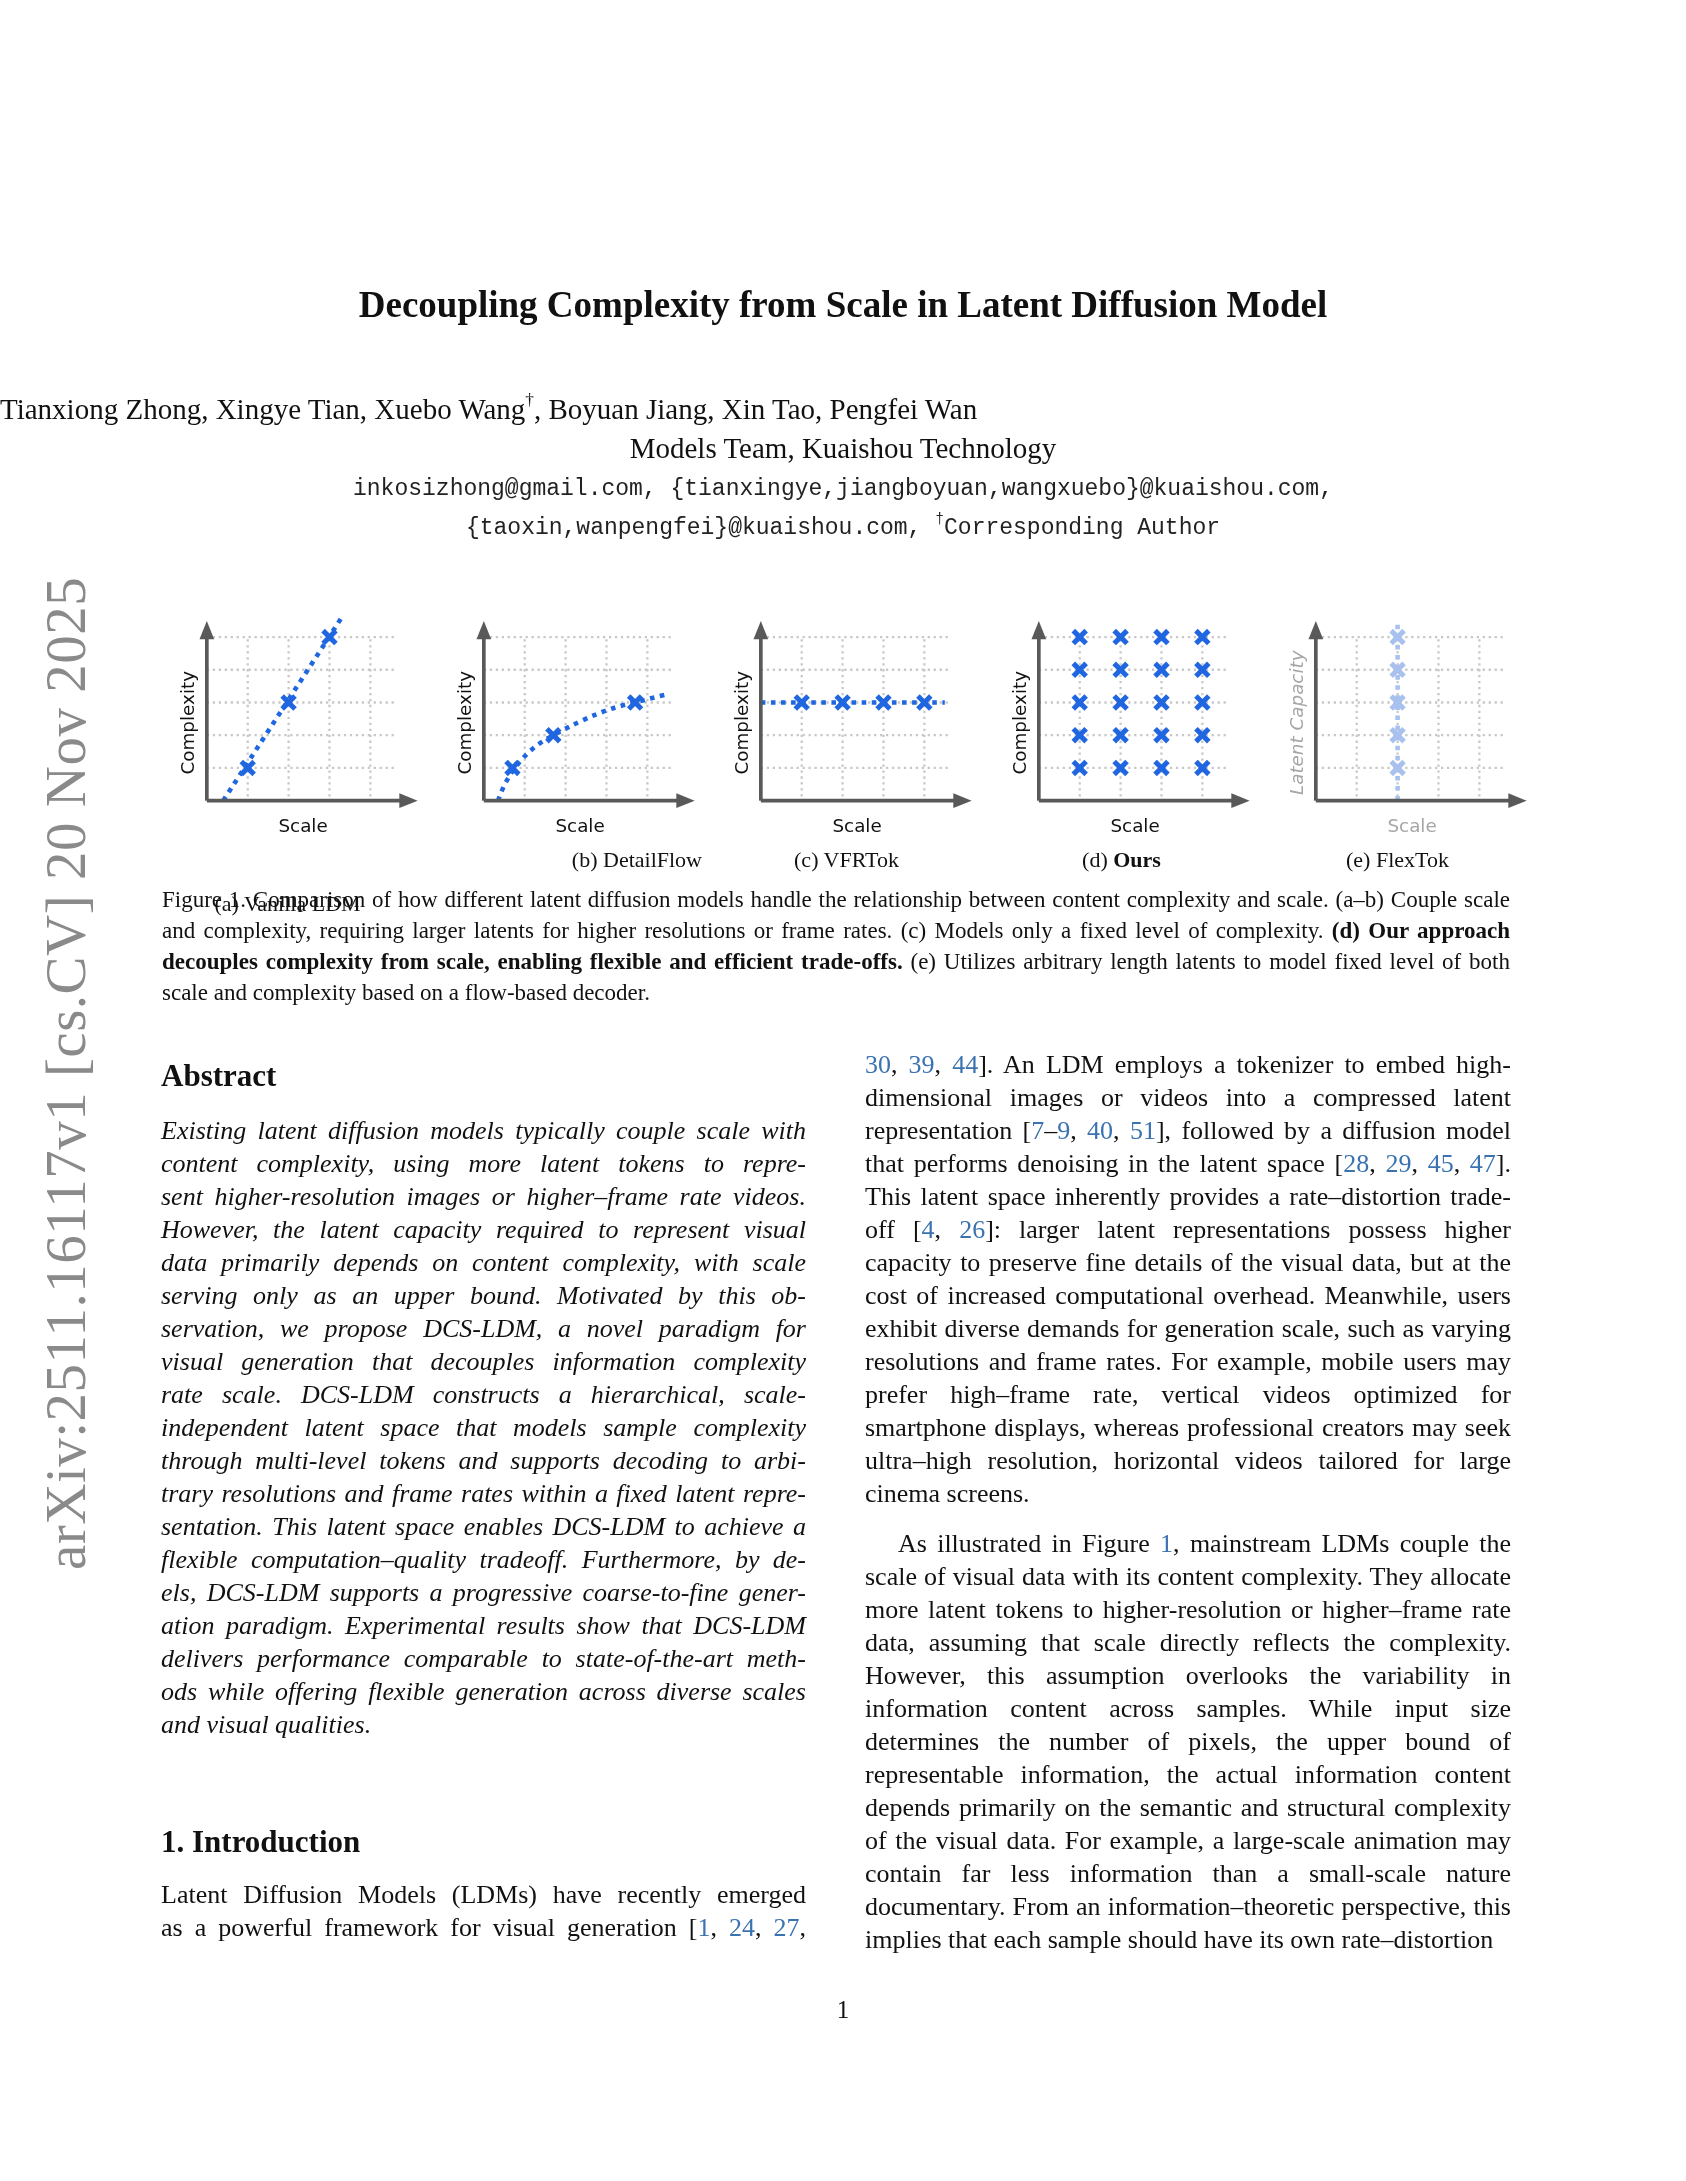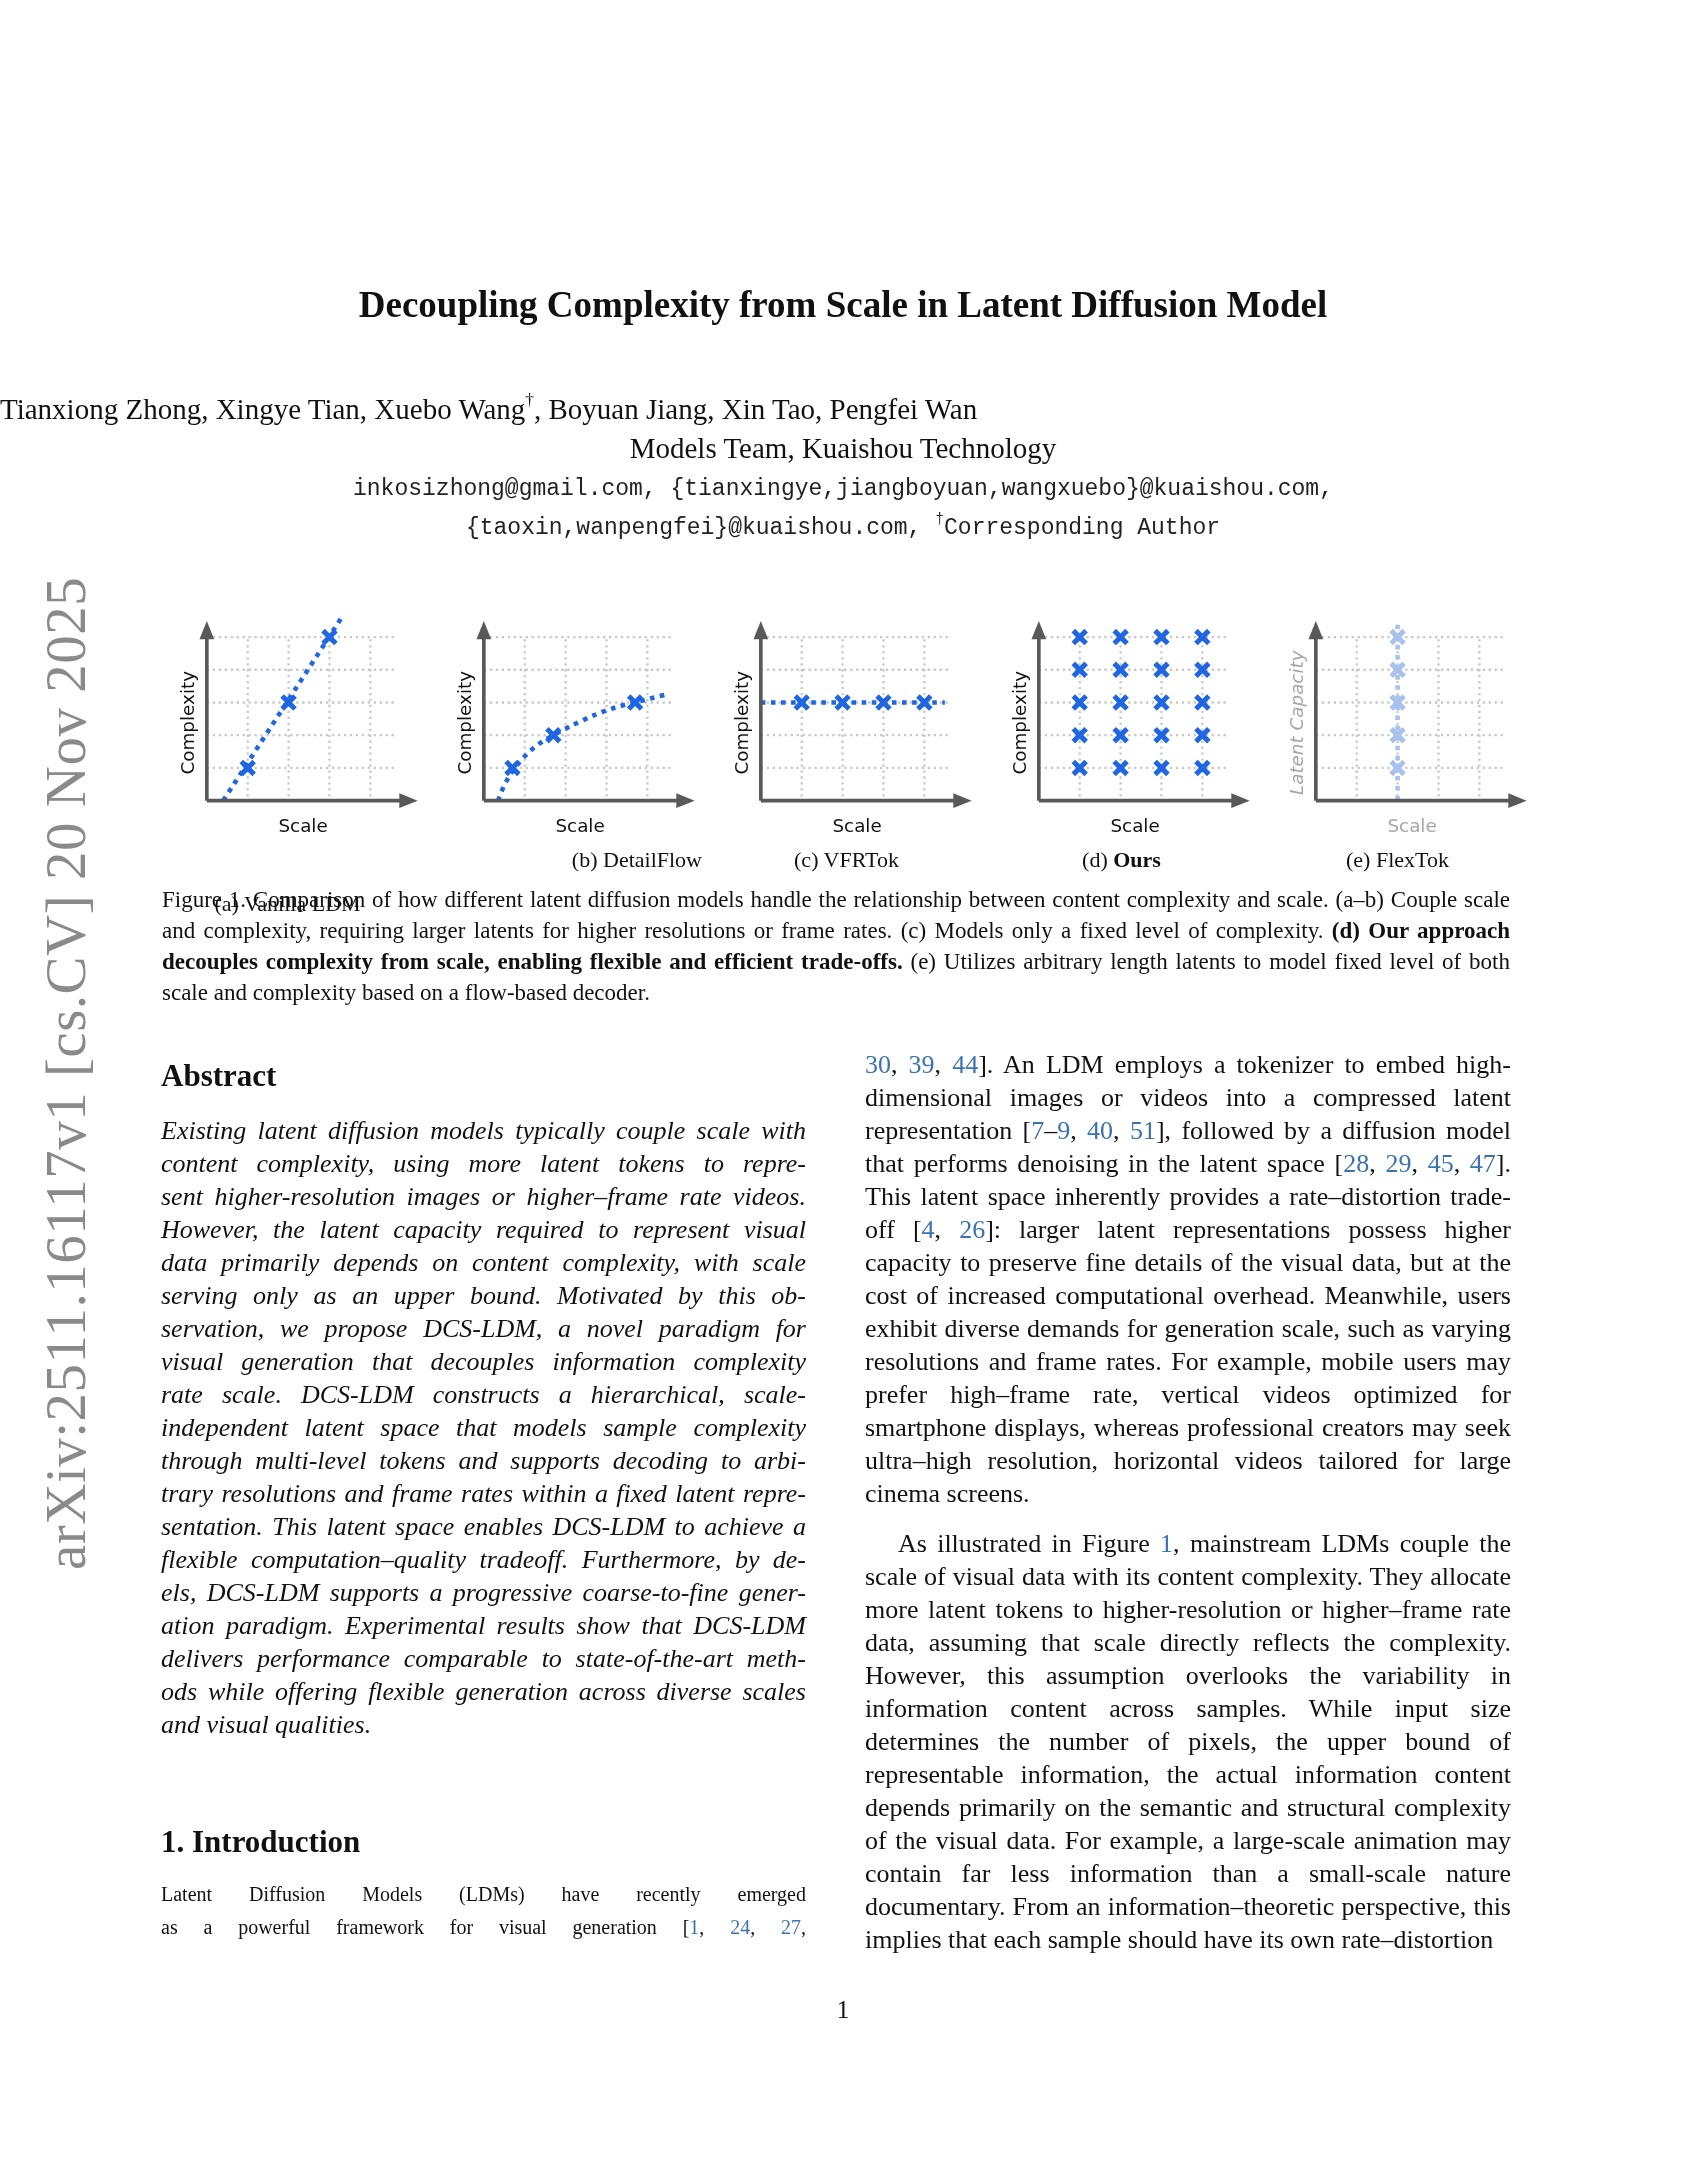--- a/index.html
+++ b/index.html
@@ -17,21 +17,21 @@
   .panel{position:absolute;top:606px;width:275px;height:275px;}
   .panel svg{position:absolute;left:0;top:0;overflow:visible;}
   .subcap{position:absolute;top:847px;width:275px;text-align:center;font-size:22px;}
   .axlabel{font-family:"DejaVu Sans","Liberation Sans",sans-serif;}
   #figcap{left:162px;top:884px;width:1348px;font-size:23px;line-height:31px;text-align:justify;}
   #figcap b{font-weight:bold;}
   .colhead{font-size:31px;font-weight:bold;}
   #abs-head{left:161px;width:645px;top:1058px;text-align:left;}
   #abs-body{left:161px;top:1114px;width:645px;font-size:26px;line-height:33px;font-style:italic;text-align:justify;hyphens:manual;}
   #intro-head{left:161px;top:1824px;}
-  #intro-body{left:161px;top:1878px;width:645px;font-size:20px;line-height:33px;text-align:justify;}
+  #intro-body{left:161px;top:1878px;width:645px;font-size:26px;line-height:33px;text-align:justify;}
   #right-col{left:865px;top:1048px;width:646px;font-size:26px;line-height:33px;text-align:justify;}
   #right-col p{margin:0;}
   #right-col p.indent{text-indent:33px;margin-top:16.5px;}
   .cite{color:#3a73b0;}
   #pagenum{left:0;width:1686px;top:1996px;text-align:center;font-size:25px;}
   .just-line{display:block;text-align:justify;text-align-last:justify;}
   .last-line{display:block;text-align:left;}
 </style>
 </head>
 <body>

